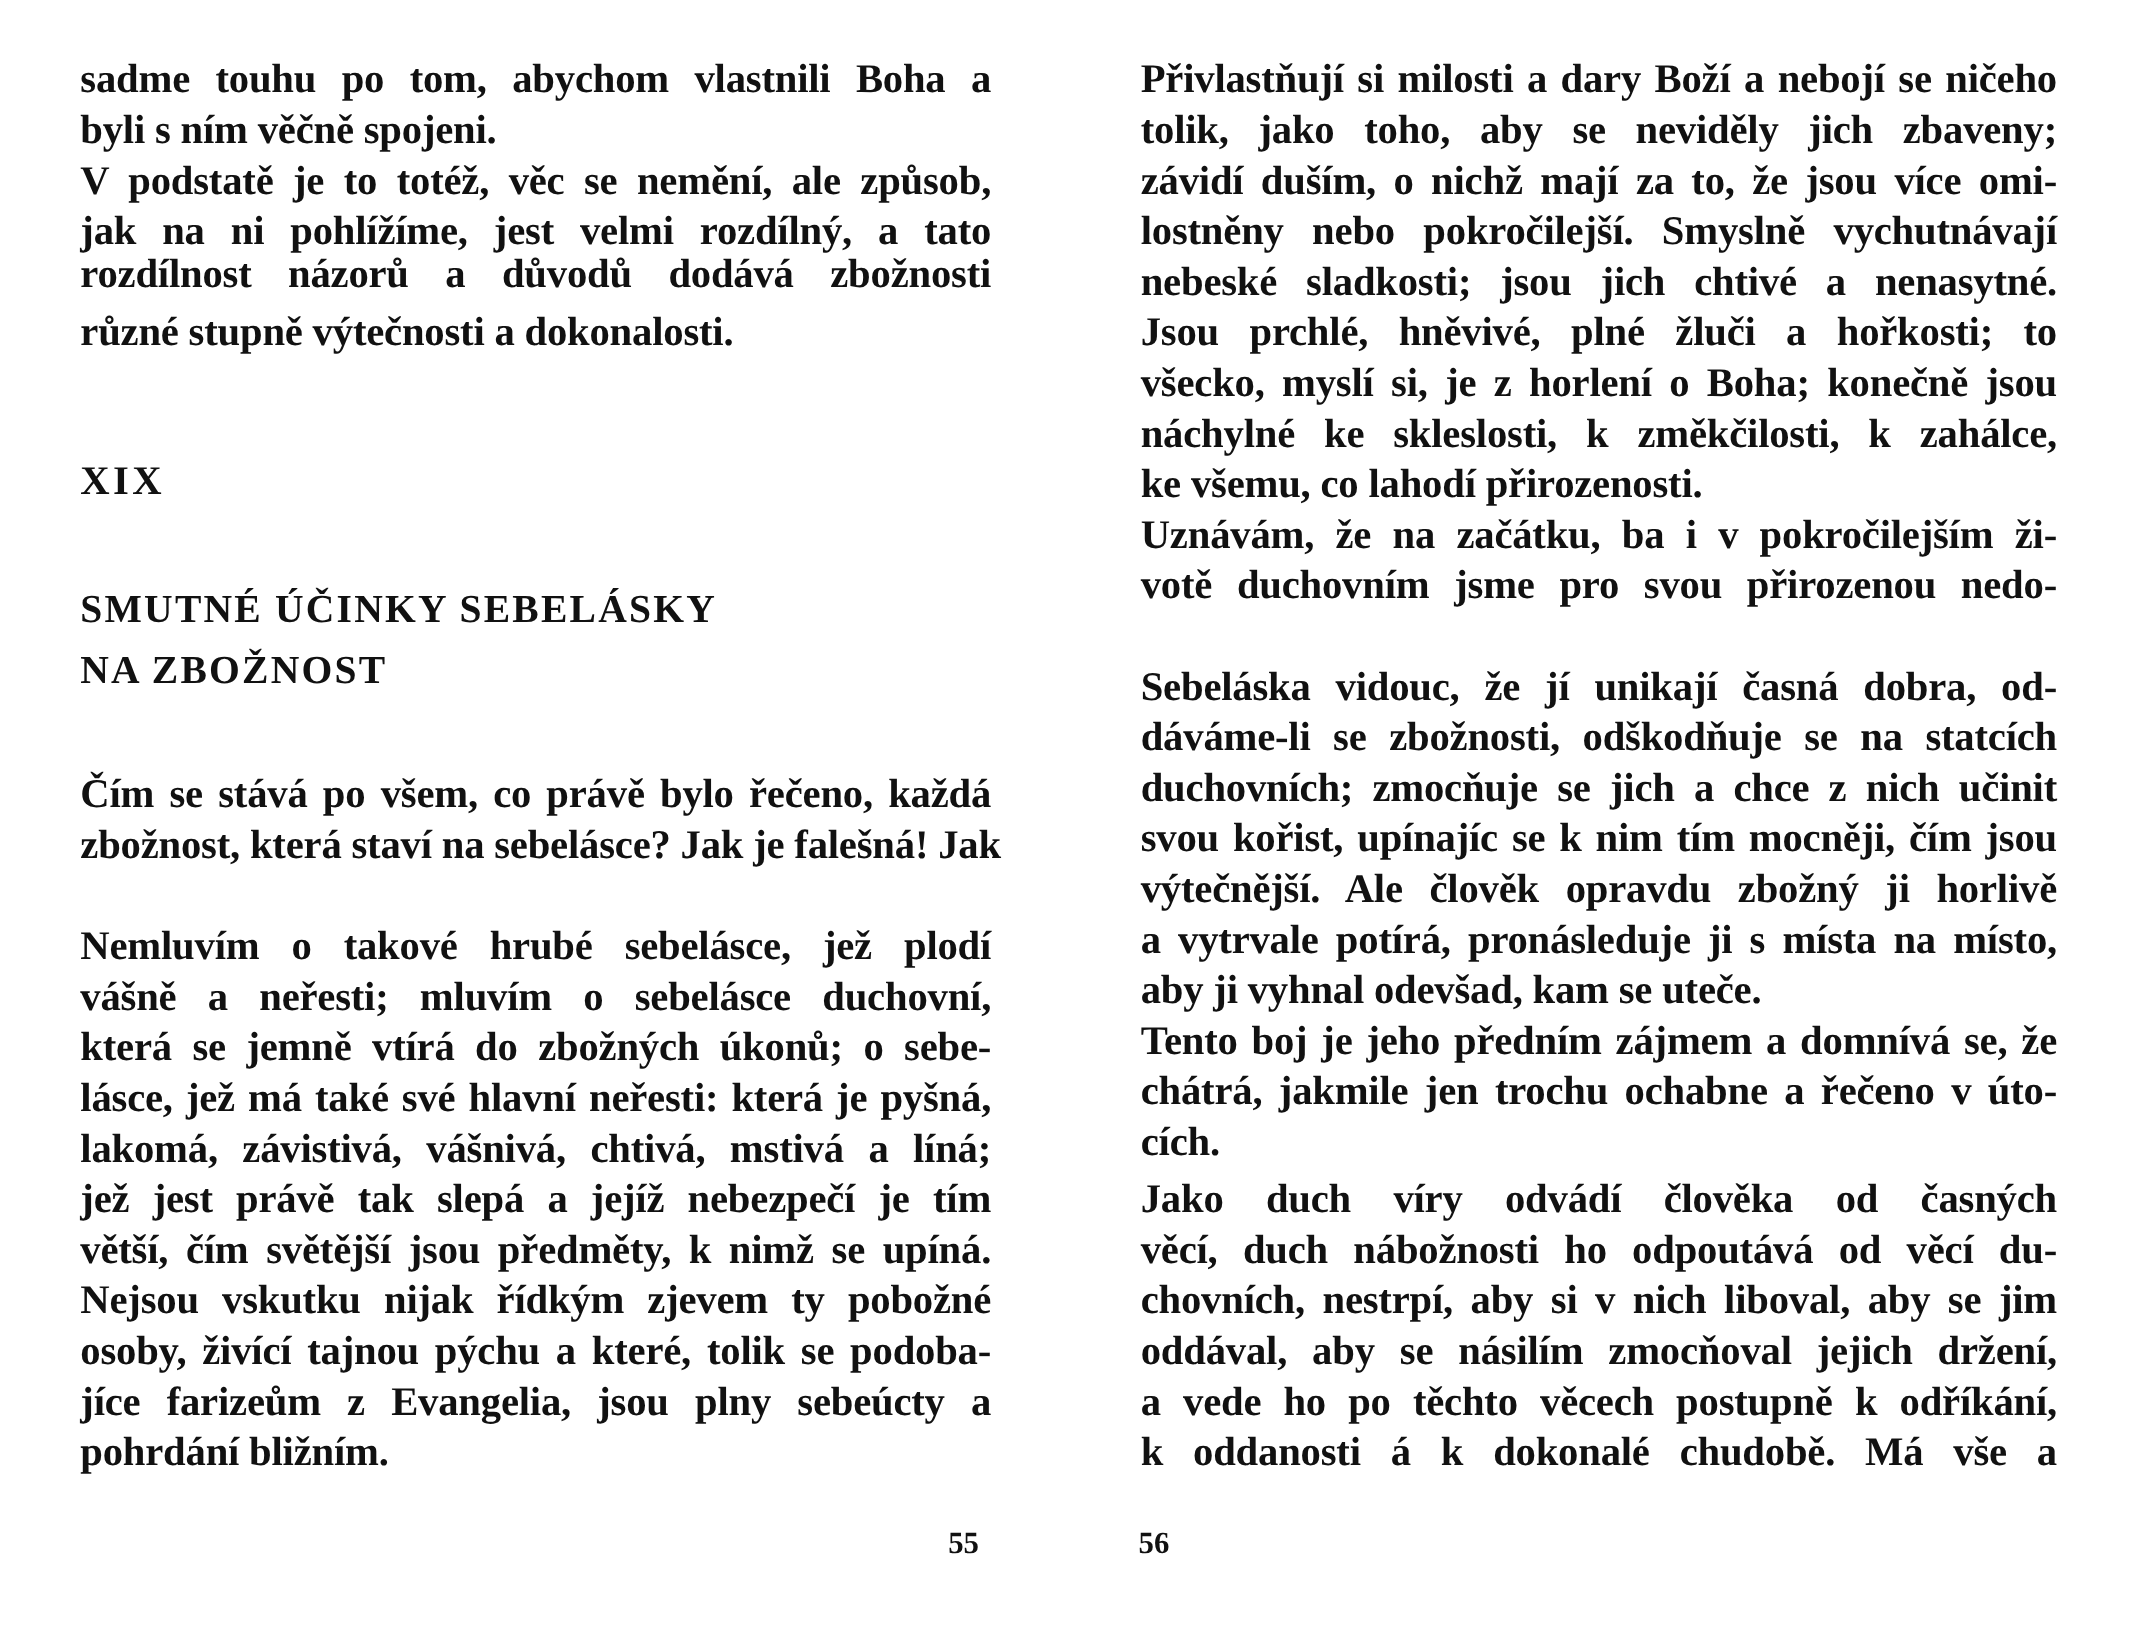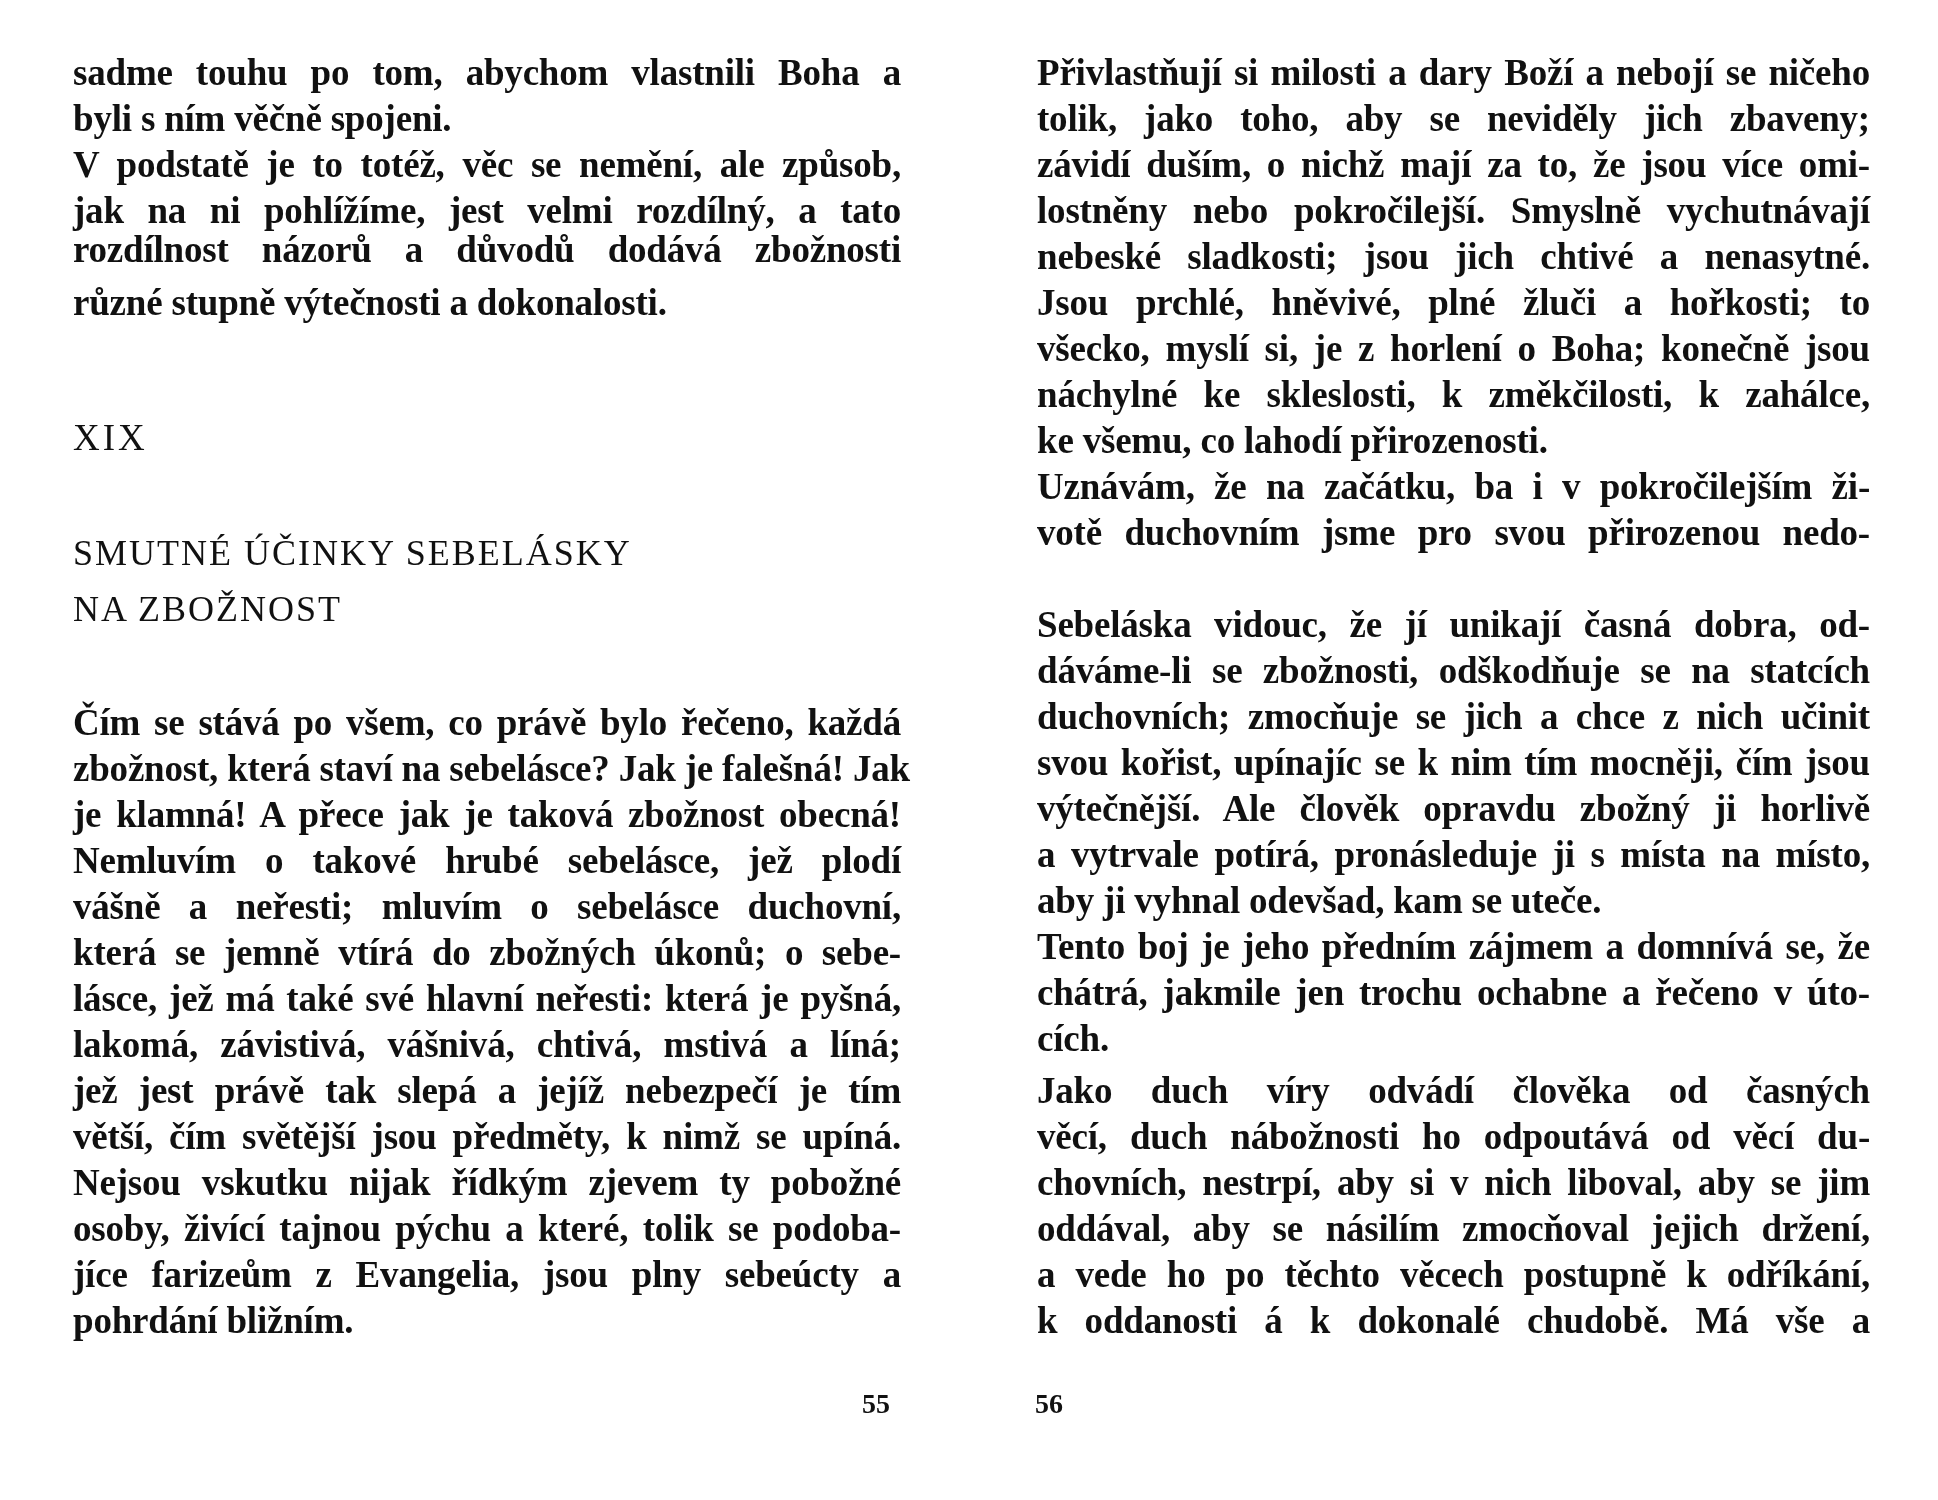--- a/index.html
+++ b/index.html
@@ -23,21 +23,21 @@
   .page-right .line { left: 68px; width: 833px; }
   .line.last { text-align-last: left; }
   .heading {
     position: absolute;
     left: 73px;
     font-family: "Liberation Serif", "DejaVu Serif", serif;
     font-size: 36px;
     color: #111111;
     letter-spacing: 2px;
     white-space: nowrap;
-    font-weight: 400;
+    font-weight: 700;
   }
   .chapter-num { top: 416px; font-size: 37px; letter-spacing: 3px; }
   .title-1 { top: 532px; }
   .title-2 { top: 588px; }
   .page-number {
     position: absolute;
     font-family: "Liberation Serif", "DejaVu Serif", serif;
     font-size: 28px;
     font-weight: 600;
     color: #111111;
@@ -56,21 +56,20 @@
   <div class="line" style="top:188px">jak na ni pohlížíme, jest velmi rozdílný, a tato</div>
   <div class="line" style="top:227px">rozdílnost názorů a důvodů dodává zbožnosti</div>
   <div class="line last" style="top:280px">různé stupně výtečnosti a dokonalosti.</div>
 
   <div class="heading chapter-num">XIX</div>
   <div class="heading title-1">SMUTNÉ ÚČINKY SEBELÁSKY</div>
   <div class="heading title-2">NA ZBOŽNOST</div>
 
   <div class="line" style="top:700px">Čím se stává po všem, co právě bylo řečeno, každá</div>
   <div class="line" style="top:746px">zbožnost, která staví na sebelásce? Jak je falešná! Jak</div>
-  <div class="line" style="top:792px">je klamná! A přece jak je taková zbožnost obecná!</div>
   <div class="line" style="top:838px">Nemluvím o takové hrubé sebelásce, jež plodí</div>
   <div class="line" style="top:884px">vášně a neřesti; mluvím o sebelásce duchovní,</div>
   <div class="line" style="top:930px">která se jemně vtírá do zbožných úkonů; o sebe-</div>
   <div class="line" style="top:976px">lásce, jež má také své hlavní neřesti: která je pyšná,</div>
   <div class="line" style="top:1022px">lakomá, závistivá, vášnivá, chtivá, mstivá a líná;</div>
   <div class="line" style="top:1068px">jež jest právě tak slepá a jejíž nebezpečí je tím</div>
   <div class="line" style="top:1114px">větší, čím světější jsou předměty, k nimž se upíná.</div>
   <div class="line" style="top:1160px">Nejsou vskutku nijak řídkým zjevem ty pobožné</div>
   <div class="line" style="top:1206px">osoby, živící tajnou pýchu a které, tolik se podoba-</div>
   <div class="line" style="top:1252px">jíce farizeům z Evangelia, jsou plny sebeúcty a</div>

